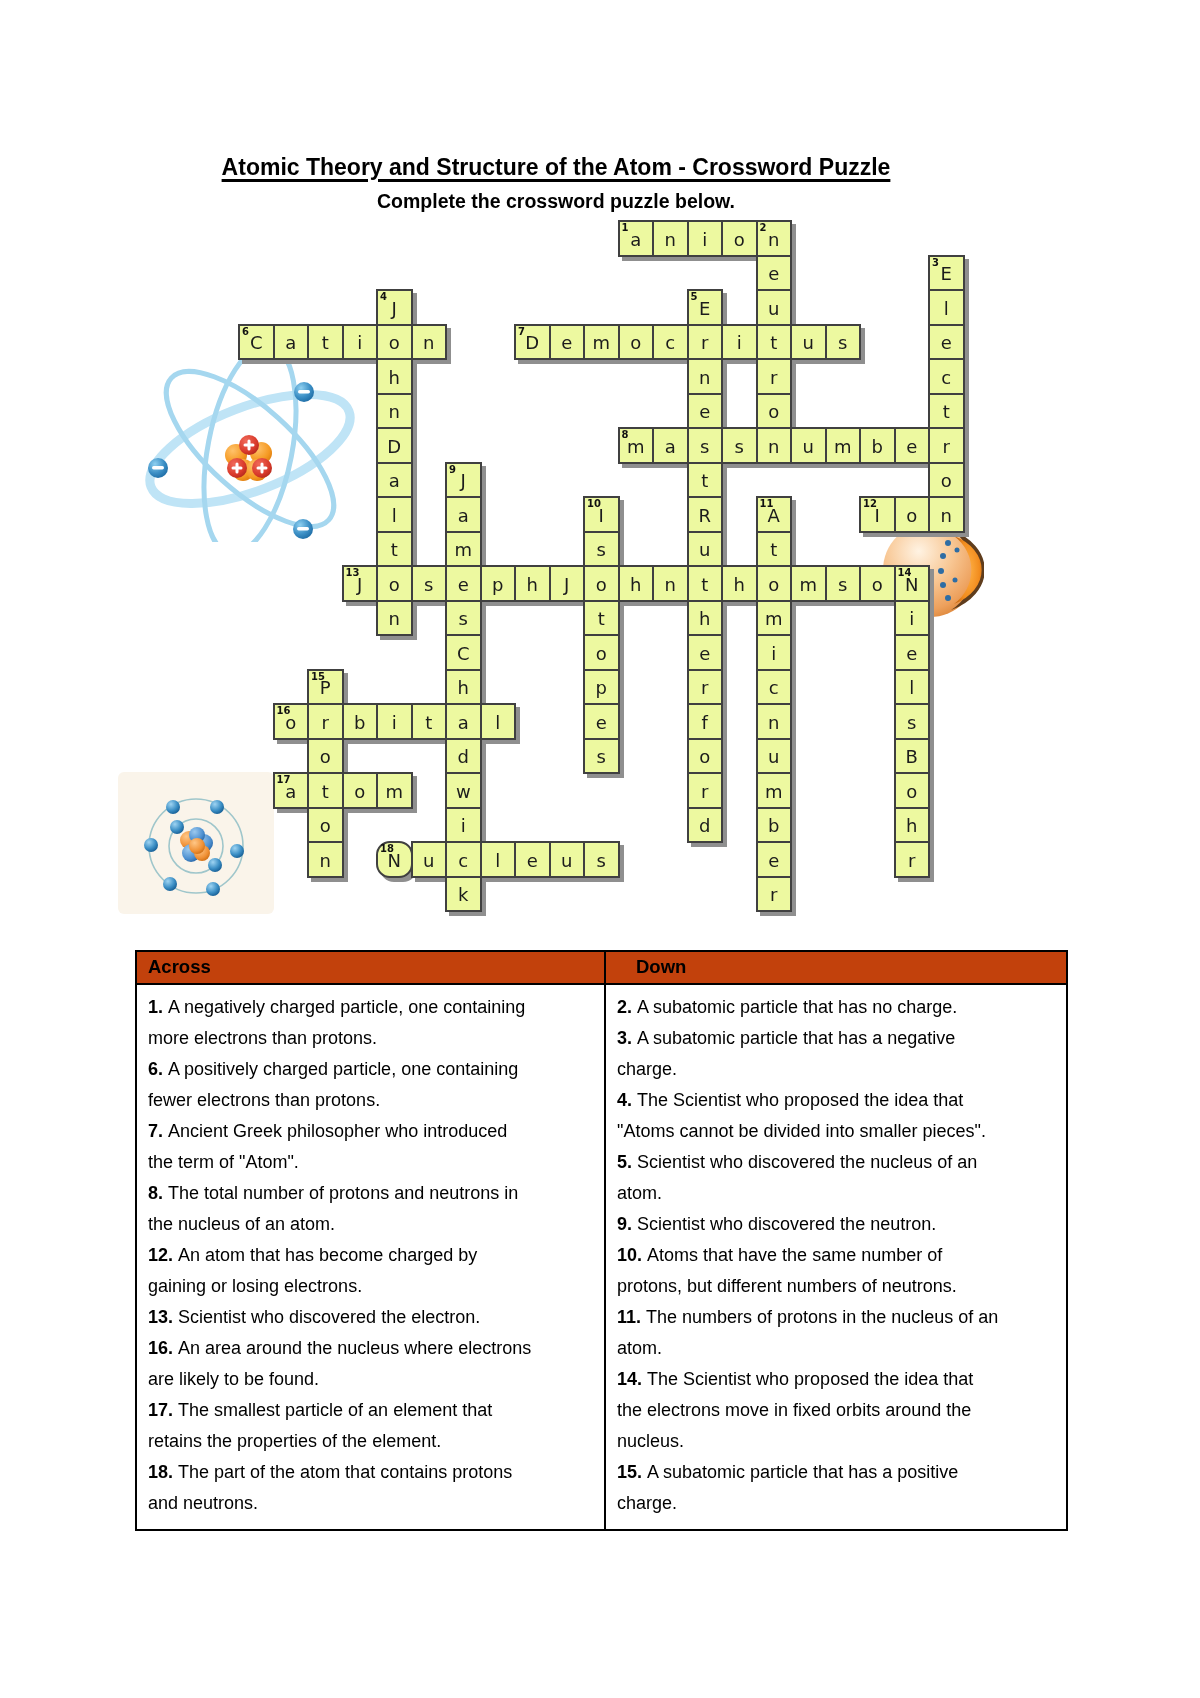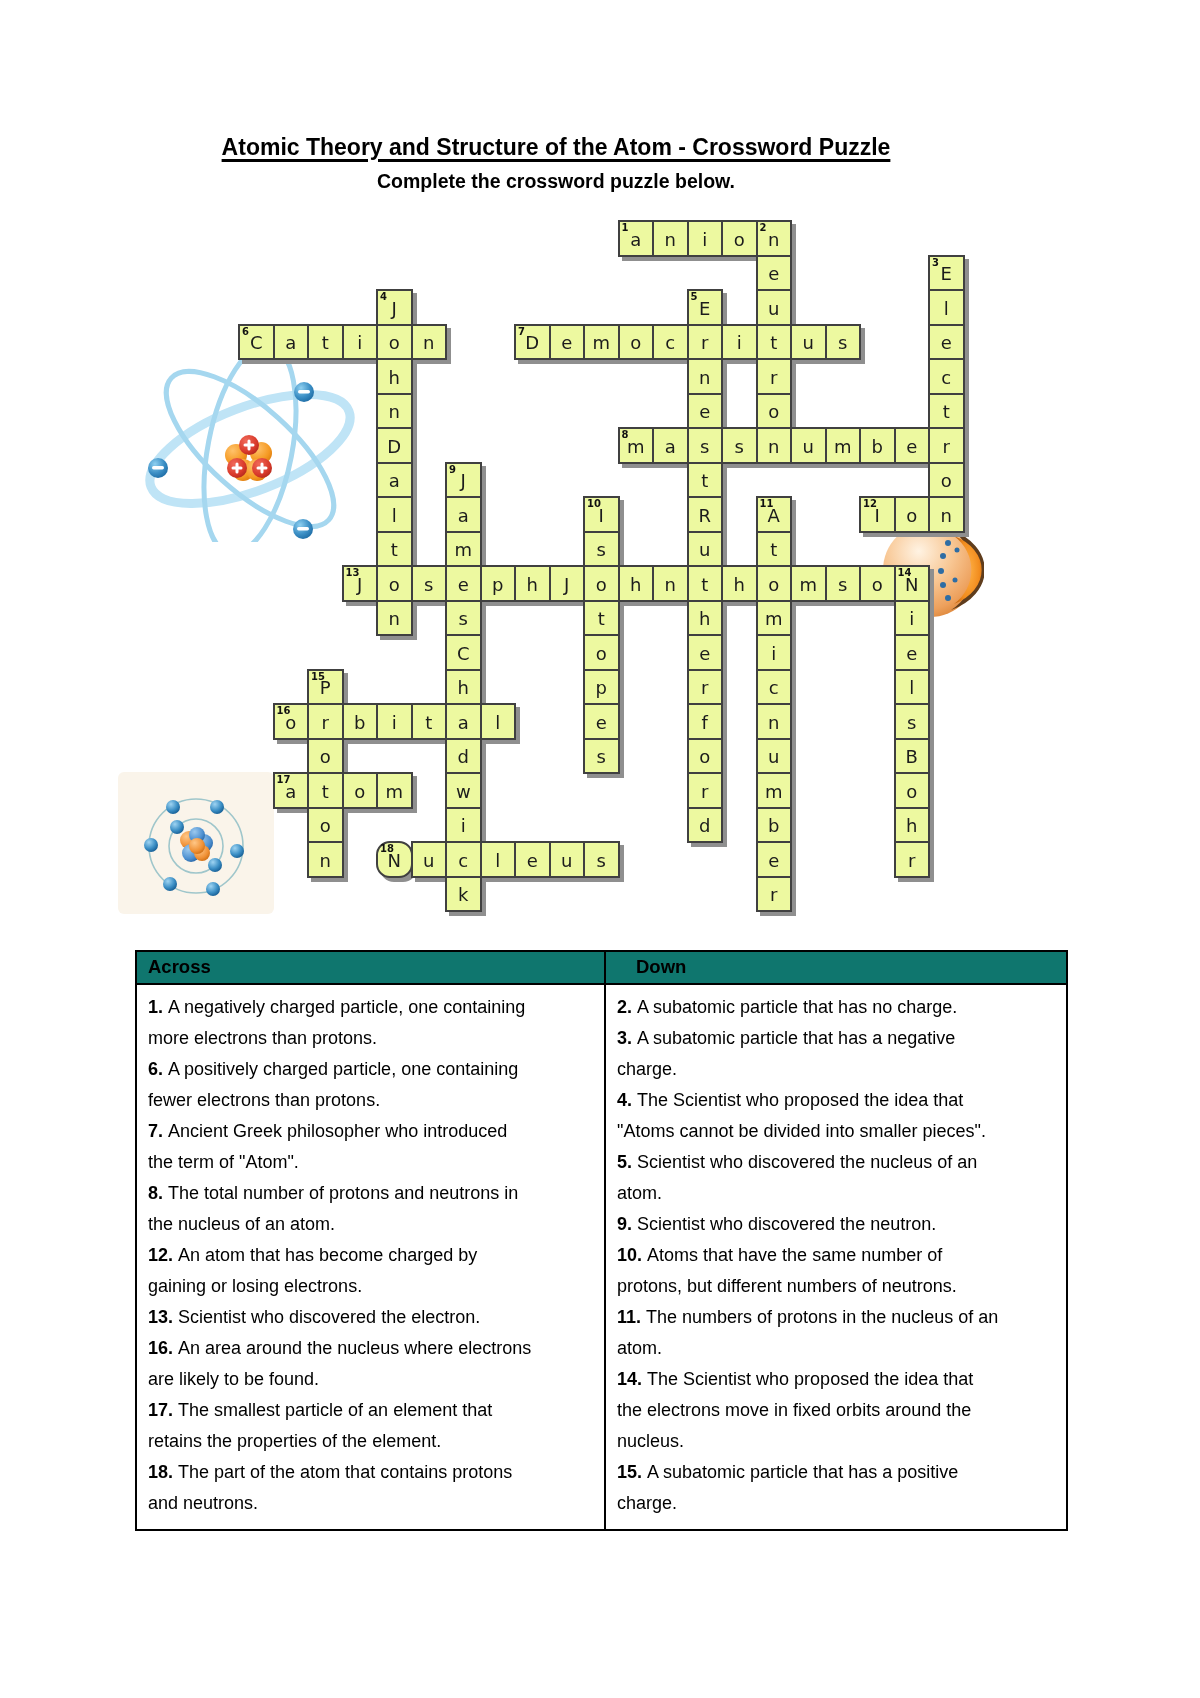--- a/index.html
+++ b/index.html
@@ -5,36 +5,36 @@
   html,body{margin:0;padding:0;background:#ffffff;}
   #page{position:relative;width:1200px;height:1698px;background:#ffffff;
         font-family:"Liberation Sans",sans-serif;color:#000;overflow:hidden;}
 
   
   #name-line{position:absolute;left:133px;top:70px;font-size:21px;font-weight:bold;}
   #name-line .name-value{font-weight:bold;border-bottom:2.5px solid #000;
         display:inline-block;min-width:270px;padding:0 10px 1px 4px;}
   #heading-wrap{position:absolute;left:0;top:134px;width:1112px;text-align:center;}
   #doc-title{font-size:23px;font-weight:bold;text-decoration:underline;
-        text-decoration-thickness:2.5px;text-underline-offset:4px;}
+        text-decoration-thickness:2.5px;text-underline-offset:4px;margin-top:20px;}
   #doc-subtitle{font-size:19.5px;font-weight:bold;margin-top:9px;}
 
   
   .cw-cell{position:absolute;box-sizing:border-box;background:#edf9a0;
         border:2px solid #404040;box-shadow:4px 4px 0 0 #8f8f8f;
         display:flex;align-items:center;justify-content:center;}
   .cw-letter{font-family:"DejaVu Sans",sans-serif;font-size:18px;color:#1c1c1c;
         line-height:1;padding-top:3px;}
   .cw-num{position:absolute;left:2px;top:0px;font-family:"DejaVu Sans",sans-serif;
         font-size:10px;font-weight:bold;color:#111;line-height:1.1;}
 
   
   #clue-table{position:absolute;left:135px;top:950px;width:933px;
         border:2.5px solid #000;box-sizing:border-box;background:#fff;}
-  #clue-header{display:flex;background:#0f766e;border-bottom:2.5px solid #000;}
+  #clue-header{display:flex;background:#c2410c;border-bottom:2.5px solid #000;}
   .clue-head-cell{font-size:18.5px;font-weight:bold;padding:4px 0 5px 11px;box-sizing:border-box;}
   #clue-head-across{width:467px;}
   #clue-head-down{width:461px;border-left:2px solid #000;padding-left:30px;}
   #clue-body{display:flex;}
   .clue-col{box-sizing:border-box;padding:7px 0 10px 11px;}
   #clue-col-across{width:467px;}
   #clue-col-down{width:461px;border-left:2px solid #000;}
   .clue-item{font-size:18px;line-height:31px;color:#000;}
   .clue-item b{font-weight:bold;}
 

